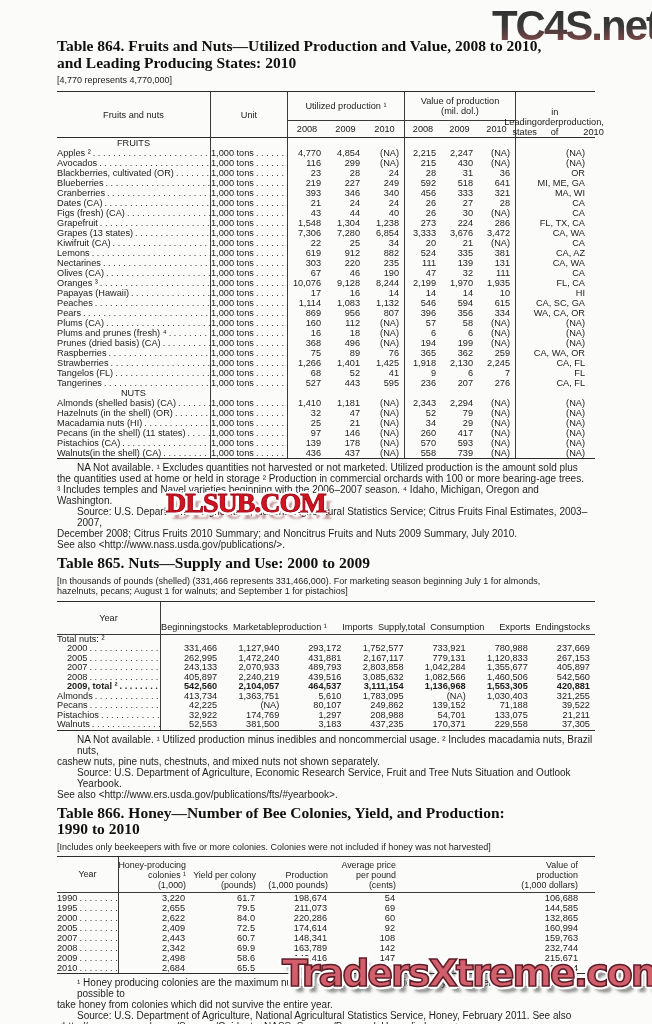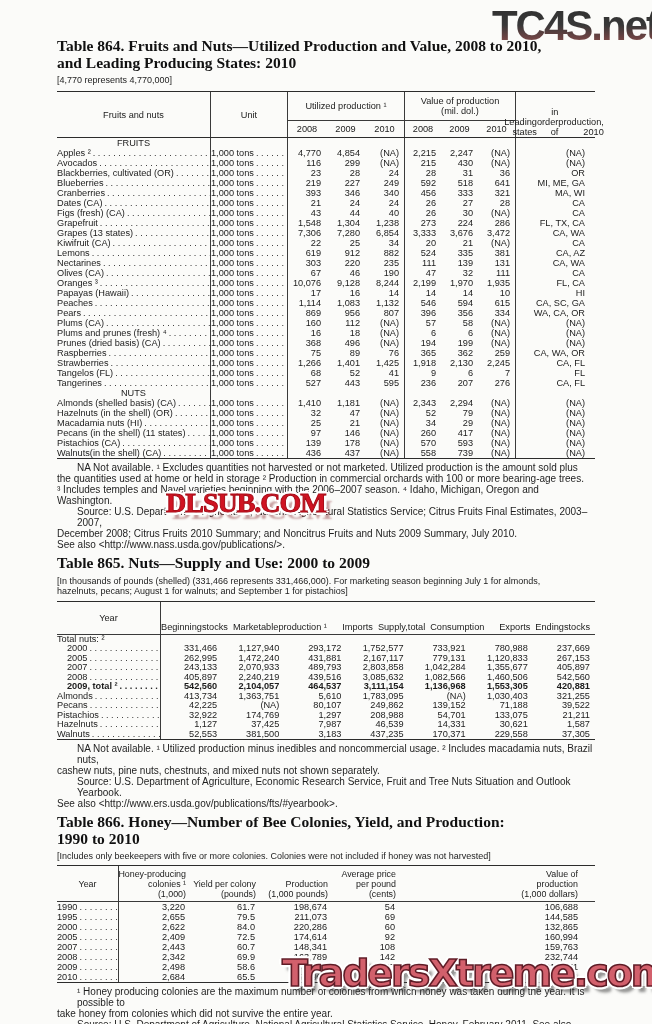--- a/index.html
+++ b/index.html
@@ -857,33 +857,20 @@
             </div>
             <div class="num bl">32,922</div>
             <div class="num">174,769</div>
             <div class="num">1,297</div>
             <div class="num">208,988</div>
             <div class="num">54,701</div>
             <div class="num">133,075</div>
             <div class="num">21,211</div>
           </div>
 
-          <div class="row865">
-            <div class="lbl">
-              <span class="nm">Hazelnuts</span>
-              <span class="ld"></span>
-            </div>
-            <div class="num bl">1,127</div>
-            <div class="num">37,425</div>
-            <div class="num">7,987</div>
-            <div class="num">46,539</div>
-            <div class="num">14,331</div>
-            <div class="num">30,621</div>
-            <div class="num">1,587</div>
-          </div>
 
           <div class="row865">
             <div class="lbl">
               <span class="nm">Walnuts</span>
               <span class="ld"></span>
             </div>
             <div class="num bl">52,553</div>
             <div class="num">381,500</div>
             <div class="num">3,183</div>
             <div class="num">437,235</div>

